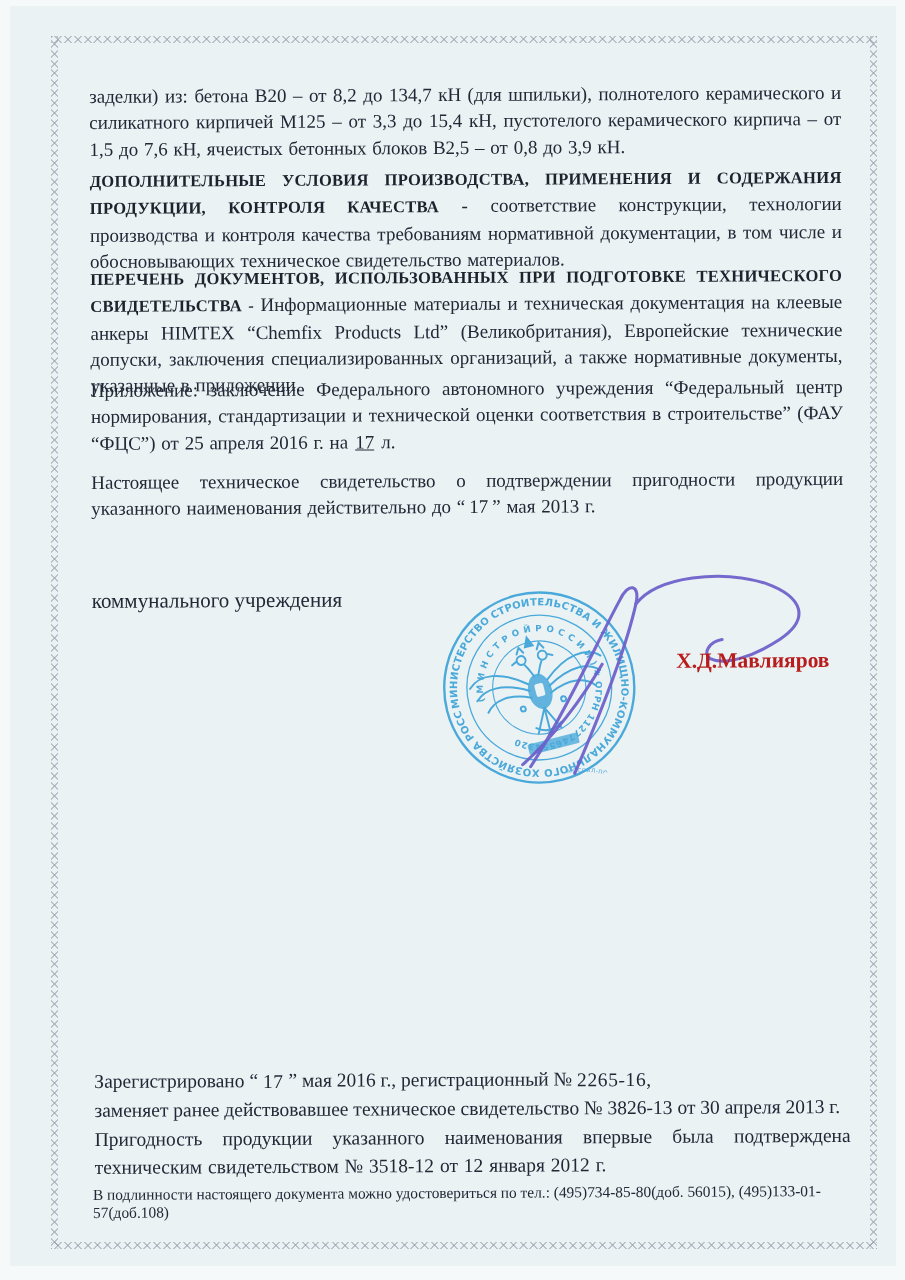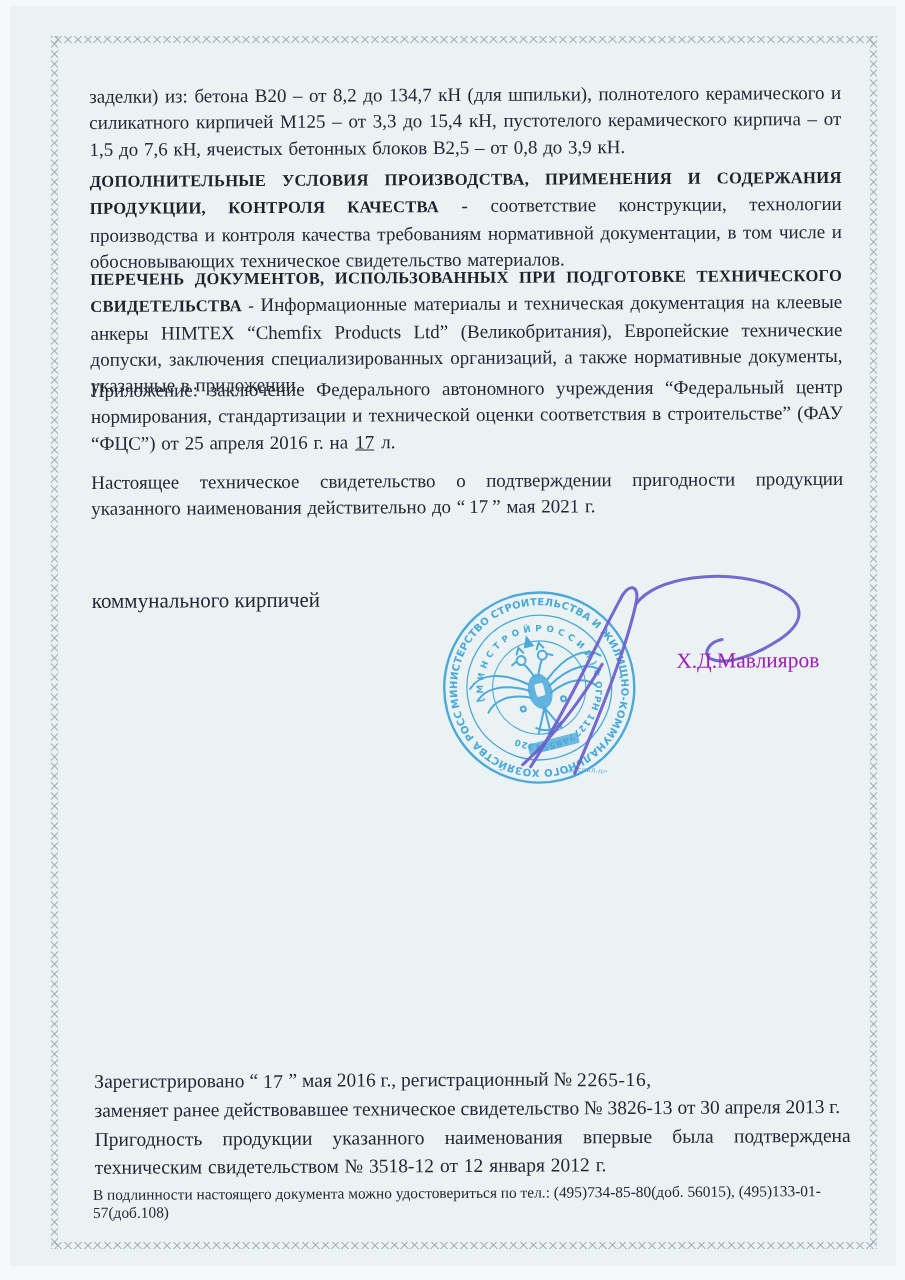--- a/index.html
+++ b/index.html
@@ -40,21 +40,21 @@
   .caps{font-weight:700;font-size:16.6px;letter-spacing:0.25px;color:#1e222c;}
   .p1{top:76px;}
   .p2{top:160px;}
   .p3{top:258px;}
   .p4{top:370px;}
   .p5{top:462px;}
   .u{text-decoration:underline;padding:0 7px;}
   .qday{padding:0 4px;}
 
   .signer{position:absolute;left:82px;top:580px;font-size:21px;line-height:27.6px;color:#242836;}
-  .signer-name{position:absolute;left:666px;top:644px;font-size:21.5px;color:#a21caf;}
+  .signer-name{position:absolute;left:666px;top:644px;font-size:21.5px;color:#b91c1c;font-weight:bold;}
 
   .seal{position:absolute;left:430px;top:583px;width:198px;height:198px;transform:rotate(-14deg);}
   .sig{position:absolute;left:470px;top:563px;width:348px;height:215px;}
 
   .reg{position:absolute;left:82px;top:1060px;width:756px;font-size:19.5px;line-height:28.8px;color:#242836;}
   .reg .just{text-align:justify;word-spacing:1px;}
   .fill{letter-spacing:0.6px;position:relative;top:1px;}
   .footnote{position:absolute;left:80px;top:1178px;width:760px;font-size:15.4px;color:#242836;}
 </style>
 </head>
@@ -78,25 +78,25 @@
 
     <div class="para p3">
       <span class="caps">ПЕРЕЧЕНЬ ДОКУМЕНТОВ, ИСПОЛЬЗОВАННЫХ ПРИ ПОДГОТОВКЕ ТЕХНИЧЕСКОГО СВИДЕТЕЛЬСТВА - </span><span>Информационные материалы и техническая документация на клеевые анкеры HIMTEX “Chemfix Products Ltd” (Великобритания), Европейские технические допуски, заключения специализированных организаций, а также нормативные документы, указанные в приложении.</span>
     </div>
 
     <div class="para p4">
       <span>Приложение: заключение Федерального автономного учреждения “Федеральный центр нормирования, стандартизации и технической оценки соответствия   в строительстве” (ФАУ “ФЦС”) от  25  апреля  2016 г. на</span><span class="u">17</span><span>л.</span>
     </div>
 
     <div class="para p5">
-      <span>Настоящее техническое свидетельство о подтверждении пригодности продукции указанного наименования действительно до  “</span><span class="qday">17</span><span>”  мая  2021 г.</span>
+      <span>Настоящее техническое свидетельство о подтверждении пригодности продукции указанного наименования действительно до  “</span><span class="qday">17</span><span>”  мая  2013 г.</span>
     </div>
 
     <div class="signer">
-      <div>коммунального кирпичей</div>
+      <div>коммунального учреждения</div>
     </div>
 
     <svg class="seal" viewBox="0 0 200 200" aria-hidden="true">
       <g fill="none" stroke="#4aa9da">
         <circle cx="100" cy="100" r="96" stroke-width="2.4"></circle>
         <circle cx="100" cy="100" r="73" stroke-width="1.3"></circle>
         <circle cx="100" cy="100" r="47" stroke-width="1.1"></circle>
       </g>
       <defs>
         <path id="rimPath" d="M 100,191 A 91,91 0 1 1 99.9,191"></path>

